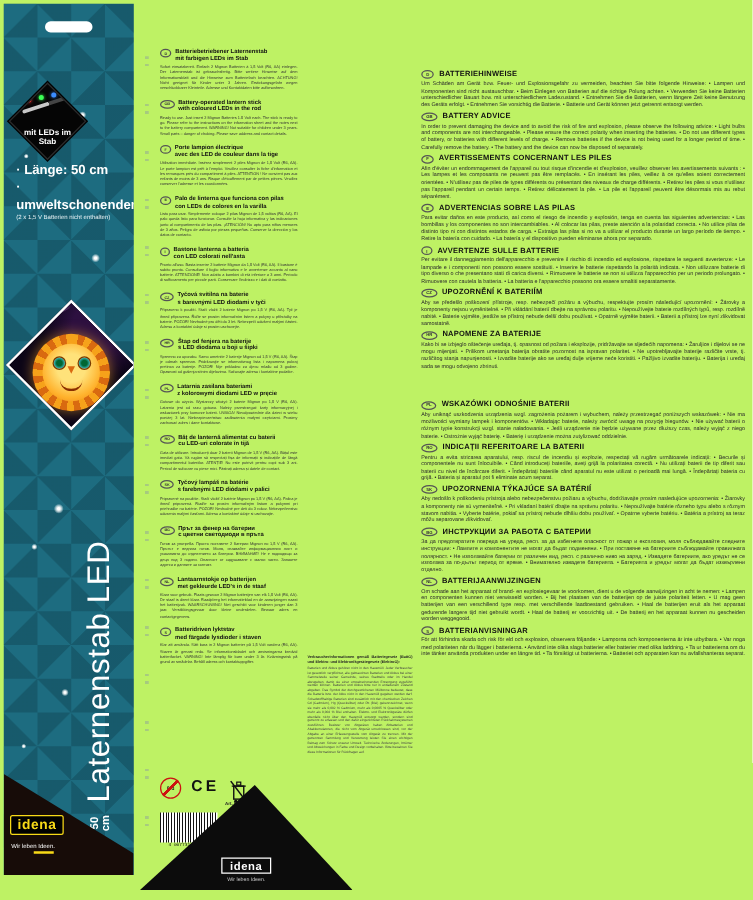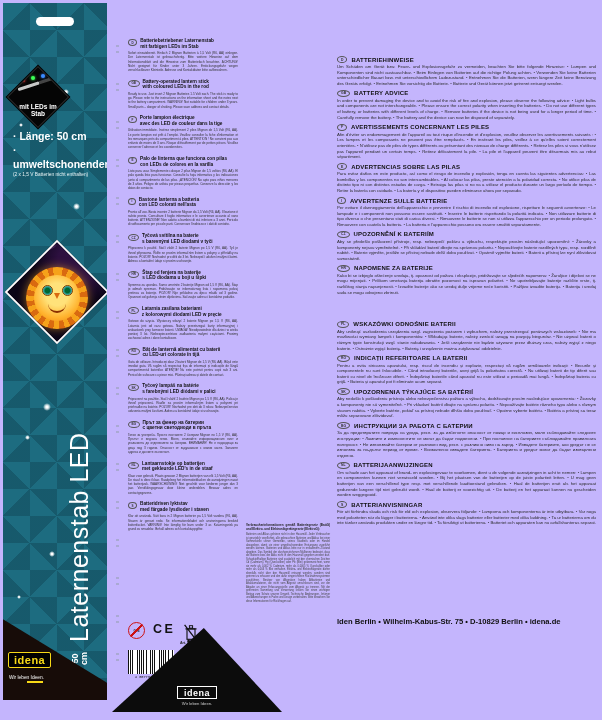--- a/index.html
+++ b/index.html
@@ -1,16 +1,16 @@
 <!DOCTYPE html>
 <html><head>
 <meta charset="utf-8">
 <style>
   html,body{margin:0;padding:0;background:#fff;}
-  .sheet{position:relative;width:602px;height:720px;background:#c4b5fd;overflow:hidden;
+  .sheet{position:relative;width:602px;height:720px;background:#bef264;overflow:hidden;
          font-family:"Liberation Sans",sans-serif;color:#222;}
   
   .strip{position:absolute;left:3px;top:3px;width:104px;height:697px;overflow:hidden;
     background-color:#1d6c80;
     background-image:
       linear-gradient(45deg, rgba(0,25,35,.22) 25%, transparent 25%, transparent 75%, rgba(0,25,35,.22) 75%),
       linear-gradient(135deg, rgba(0,25,35,.22) 25%, transparent 25%, transparent 75%, rgba(0,25,35,.22) 75%);
     background-size:54px 54px;background-position:0 0,27px 27px;}
   .slot{position:absolute;left:33px;top:14px;width:38px;height:9px;background:#fff;border-radius:5px;}
   .sp{position:absolute;border-radius:50%;background:radial-gradient(circle,#fff 0 18%,rgba(255,255,255,.65) 40%,rgba(255,255,255,0) 70%);}
@@ -407,21 +407,20 @@
   </section>
 
   <section class="bsec">
     <div class="bhead">
       <span class="lang">S</span>
       <span class="btitle">BATTERIANVISNINGAR</span>
     </div>
     <p class="bbody">För att förhindra skada och risk för eld och explosion, observera följande: • Lamporna och komponenterna är inte utbytbara. • Var noga med polariteten när du lägger i batterierna. • Använd inte olika slags batterier eller batterier med olika laddning. • Ta ur batterierna om du inte tänker använda produkten under en längre tid. • Ta försiktigt ut batterierna. • Batteriet och apparaten kan nu avfallshanteras separat.</p>
   </section>
 </section>
-  <div class="address">Iden Berlin • Wilhelm-Kabus-Str. 75 • D-10829 Berlin • idena.de</div>
 
   <div class="icons">
     <span class="age">
         <span>0-3</span>
       </span>
     <span class="ce">CE</span>
     <svg width="16" height="25" viewBox="0 0 20 30">
       <rect x="5" y="8" width="10" height="13" fill="none" stroke="#111" stroke-width="1.4"></rect>
       <line x1="3" y1="8" x2="17" y2="8" stroke="#111" stroke-width="1.4"></line>
       <rect x="8" y="4" width="4" height="3" fill="none" stroke="#111" stroke-width="1.2"></rect>

